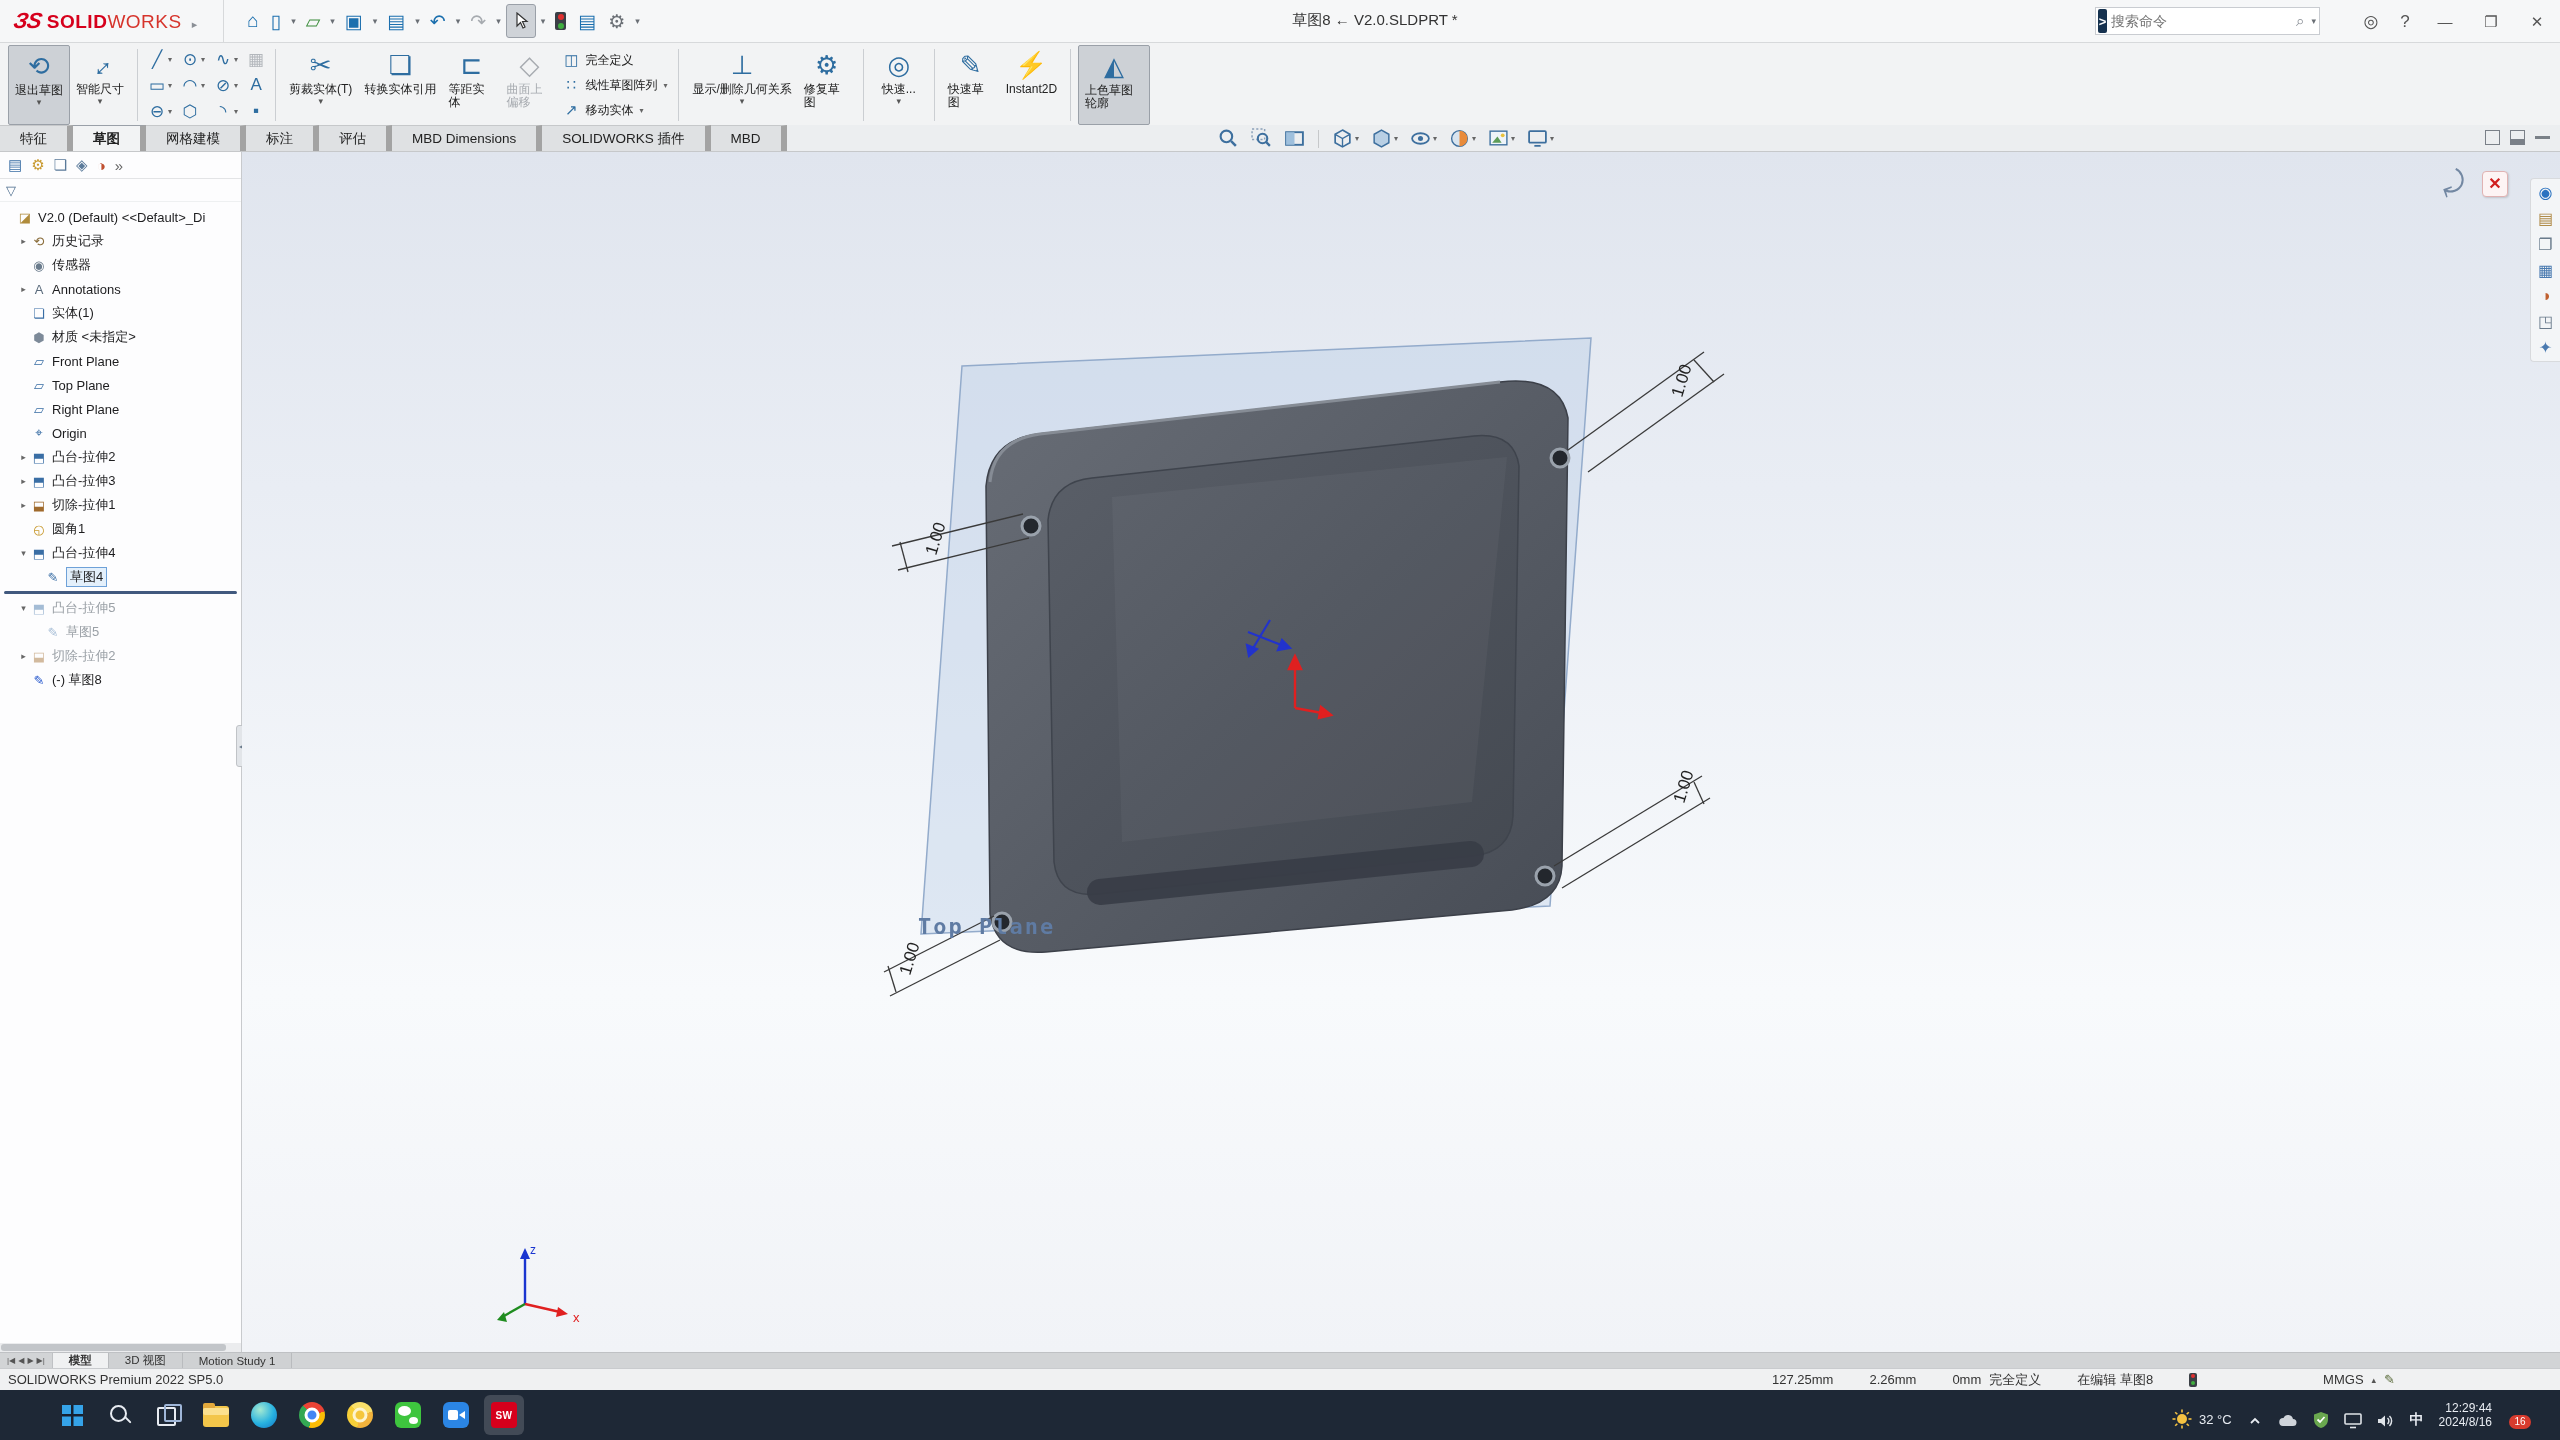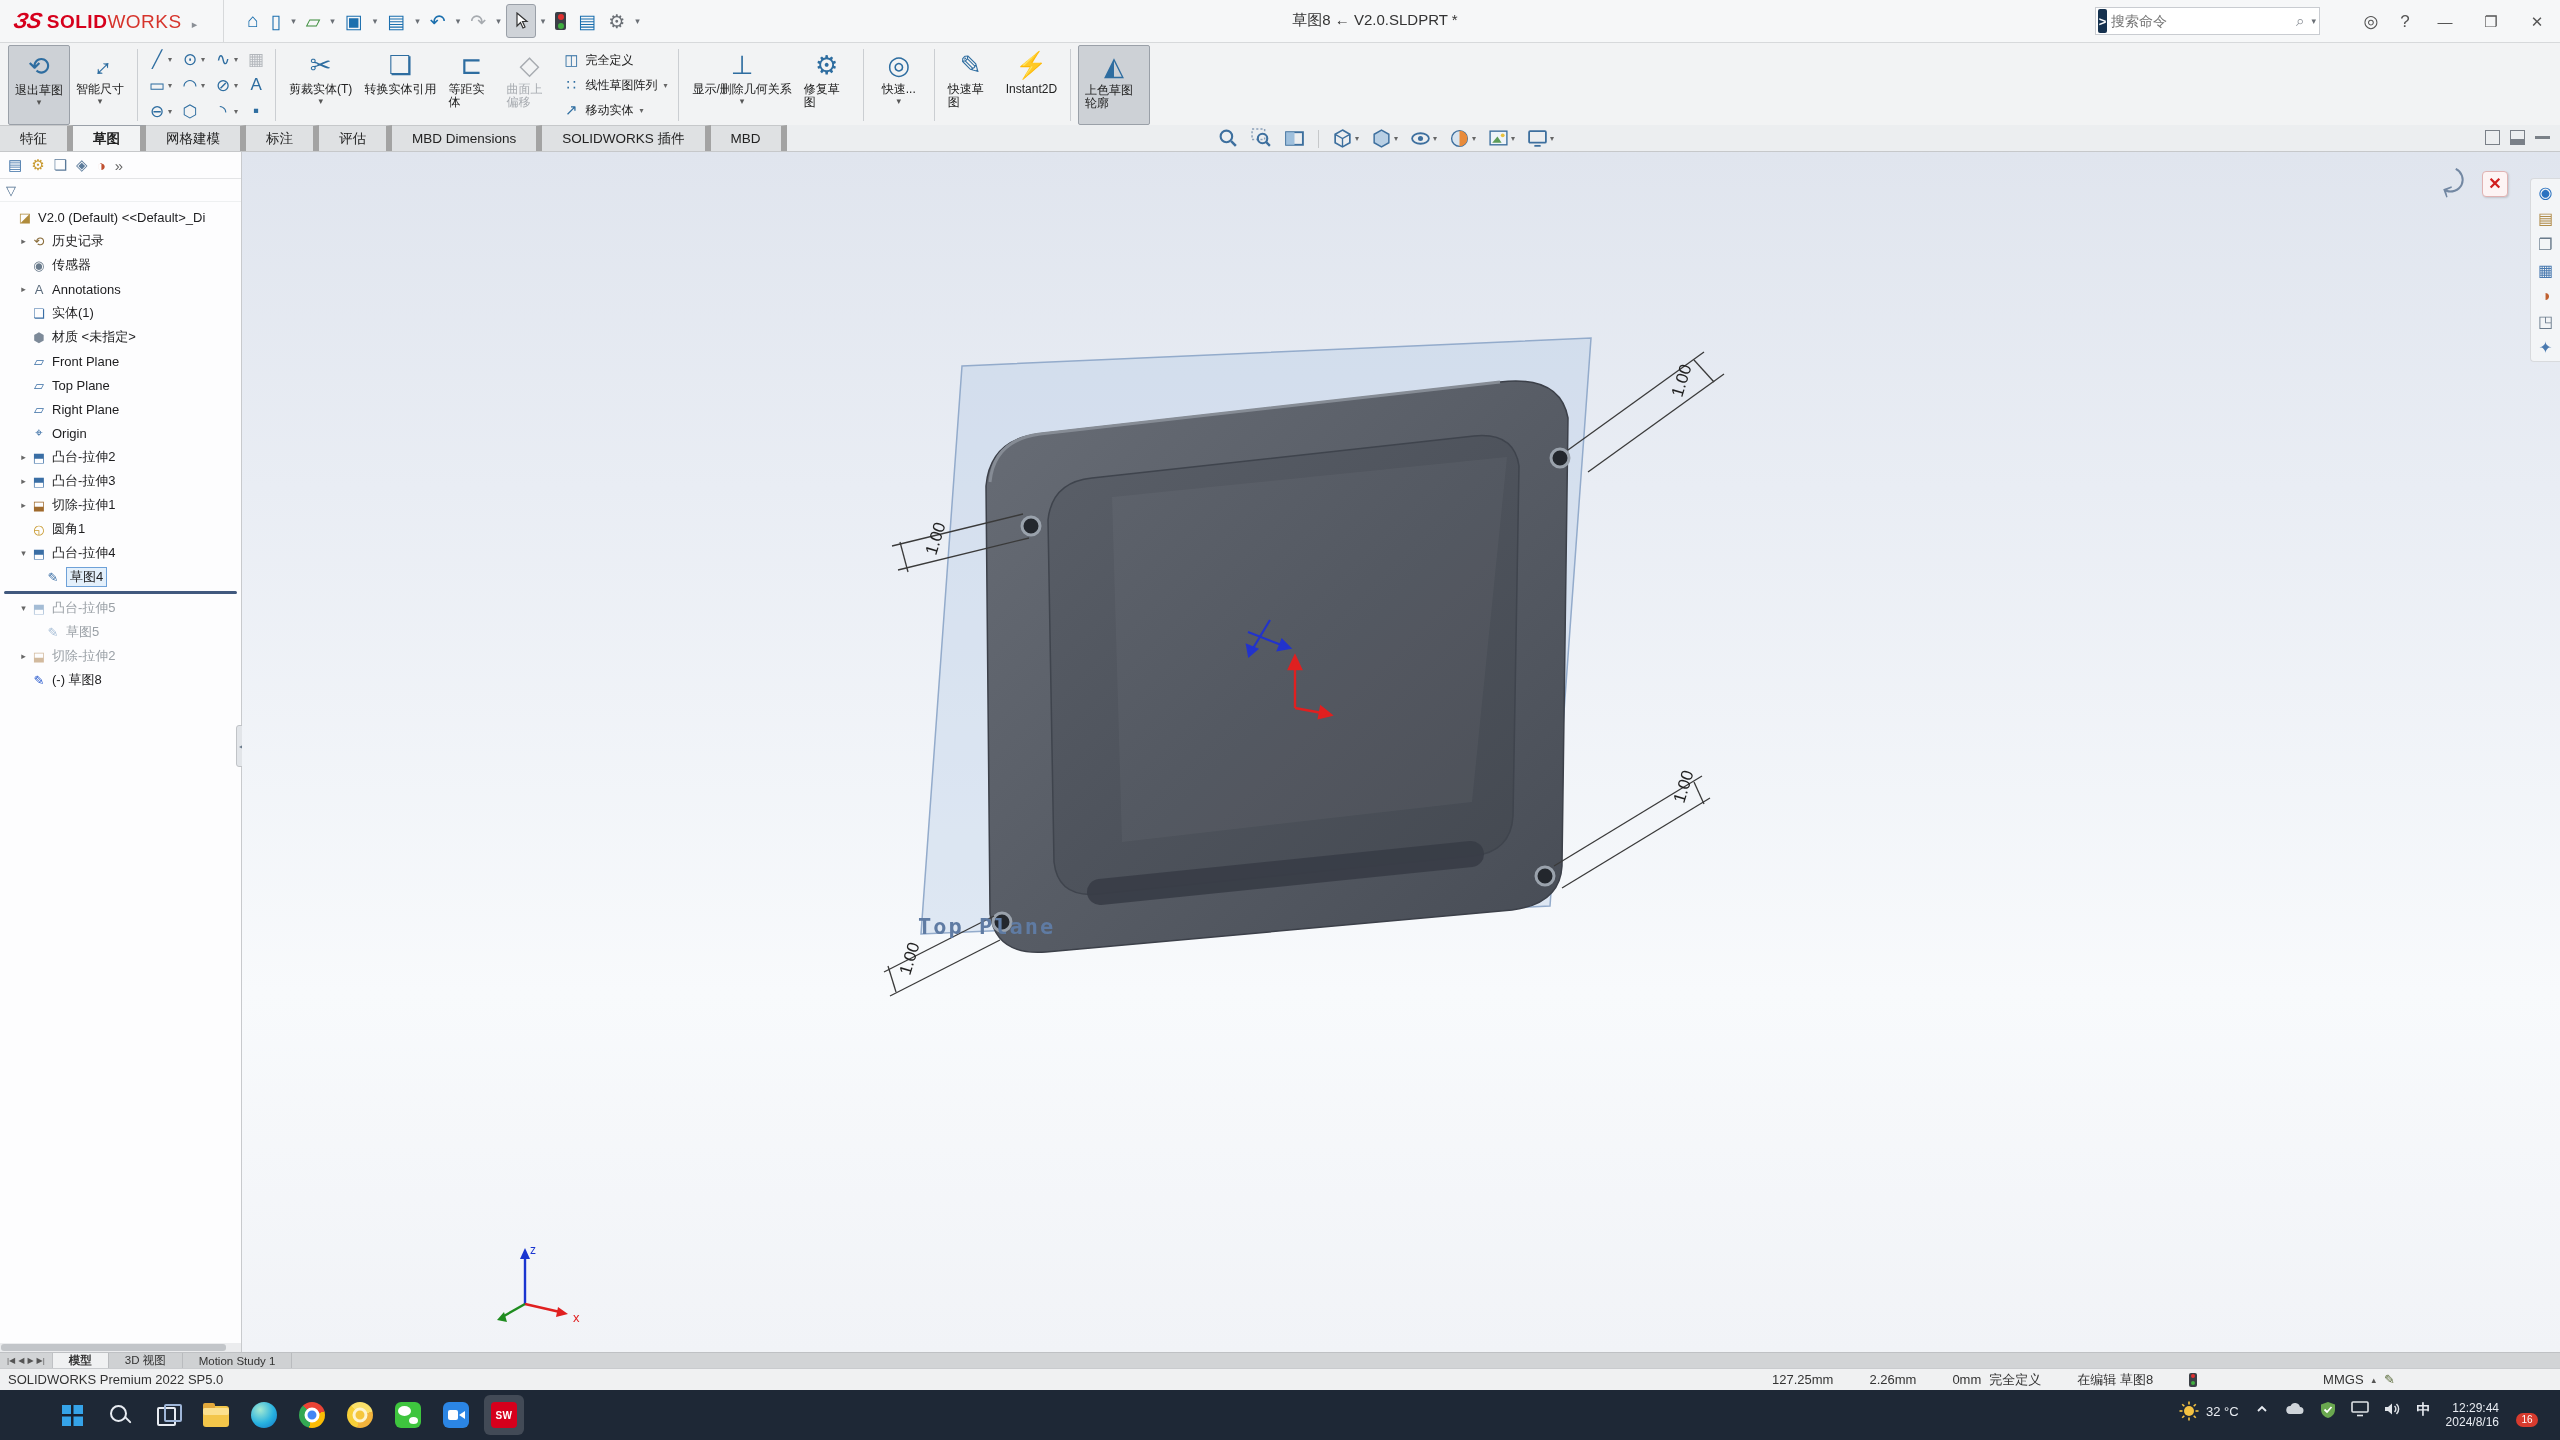--- a/index.html
+++ b/index.html
@@ -114,21 +114,21 @@
   .art-chrome::after,.art-chrome-canary::after{content:"";position:absolute;left:50%;top:50%;transform:translate(-50%,-50%);width:9px;height:9px;border-radius:50%;background:#4285f4;border:3px solid #fff}
   .art-chrome-canary{border-radius:50%;background:conic-gradient(from -45deg,#fbe06a 0 33%,#f2b33c 0 66%,#f7cf38 0 100%)}
   .art-chrome-canary::after{background:#f5c63c;border-color:#fdf4cf}
   .art-wechat{background:#3ec53e;border-radius:6px}
   .art-wechat::before{content:"";position:absolute;left:3px;top:4px;width:13px;height:10px;background:#fff;border-radius:50%}
   .art-wechat::after{content:"";position:absolute;right:3px;bottom:4px;width:9px;height:7px;background:#fff;border-radius:50%}
   .art-tencent-meeting{background:#2b85e4;border-radius:6px}
   .art-tencent-meeting::before{content:"";position:absolute;left:5px;top:8px;width:10px;height:10px;background:#fff;border-radius:2px}
   .art-tencent-meeting::after{content:"";position:absolute;right:4px;top:9px;width:0;height:0;border-right:6px solid #fff;border-top:4px solid transparent;border-bottom:4px solid transparent}
   .art-solidworks{background:#d6001c;border-radius:4px;display:flex;align-items:center;justify-content:center;color:#fff;font-weight:bold;font-size:10px;letter-spacing:.5px}
-  #tb-right{margin-left:auto;display:flex;align-items:flex-start;gap:15px;padding-right:20px}
+  #tb-right{margin-left:auto;display:flex;align-items:flex-end;gap:15px;padding-right:27px}
   #tb-right svg{display:block}
   .weather{display:flex;align-items:center;gap:7px;font-size:13px}
   .ime{font-size:14px;font-weight:bold}
   .clock{text-align:right;font-size:12px;line-height:14px}
   .badgewrap{width:26px;height:26px;display:flex;align-items:flex-end;justify-content:center}
   .badge-pill{background:#d83b2e;color:#fff;border-radius:8px;font-size:10px;line-height:14px;padding:0 5px}
 </style>
 </head>
 <body>
 

